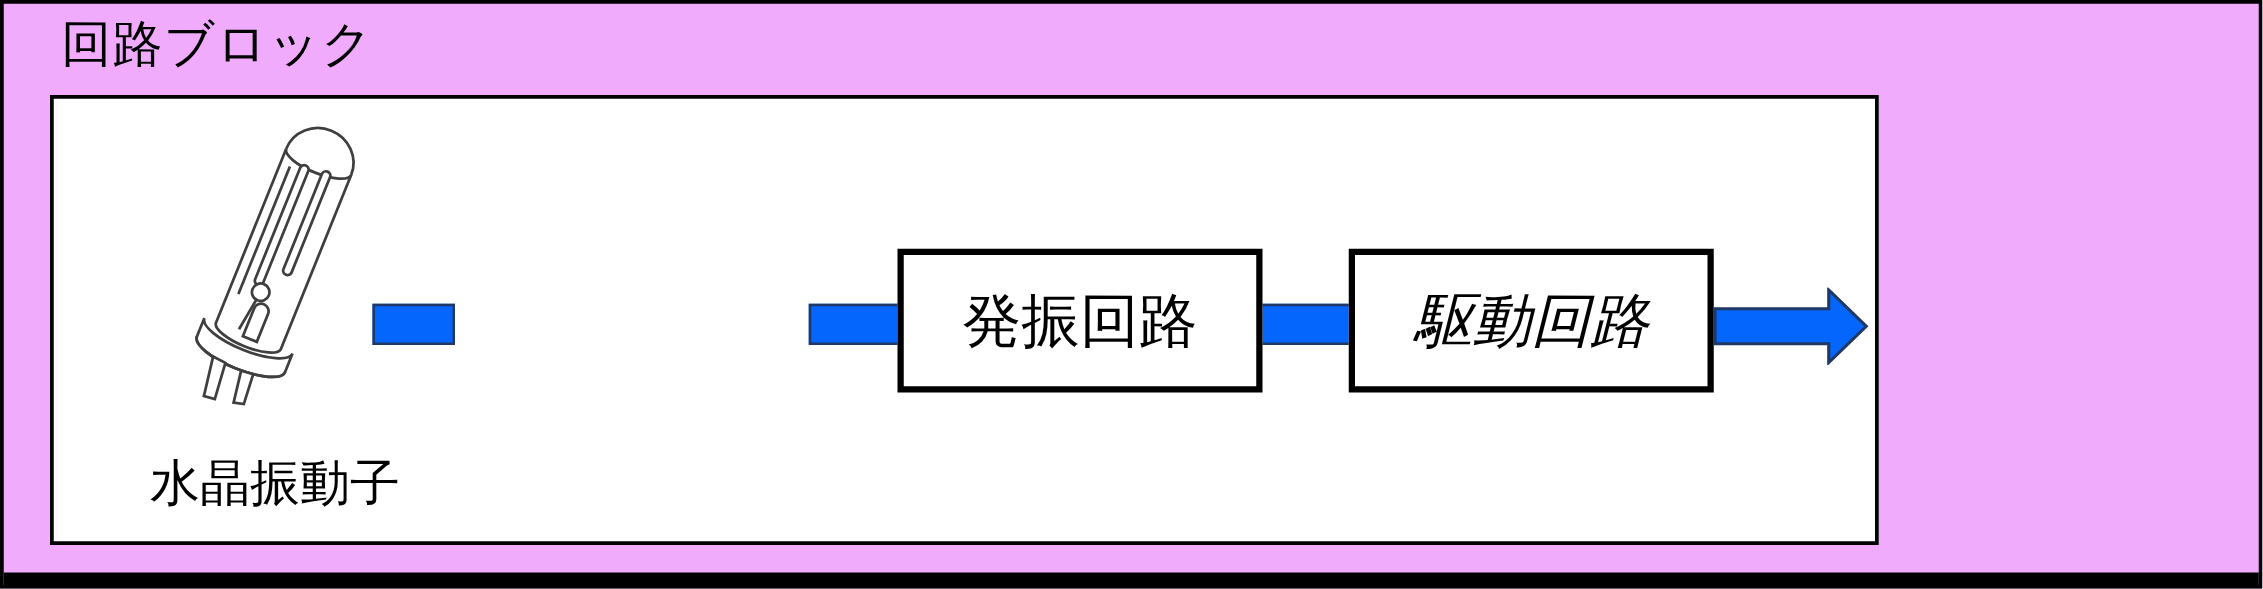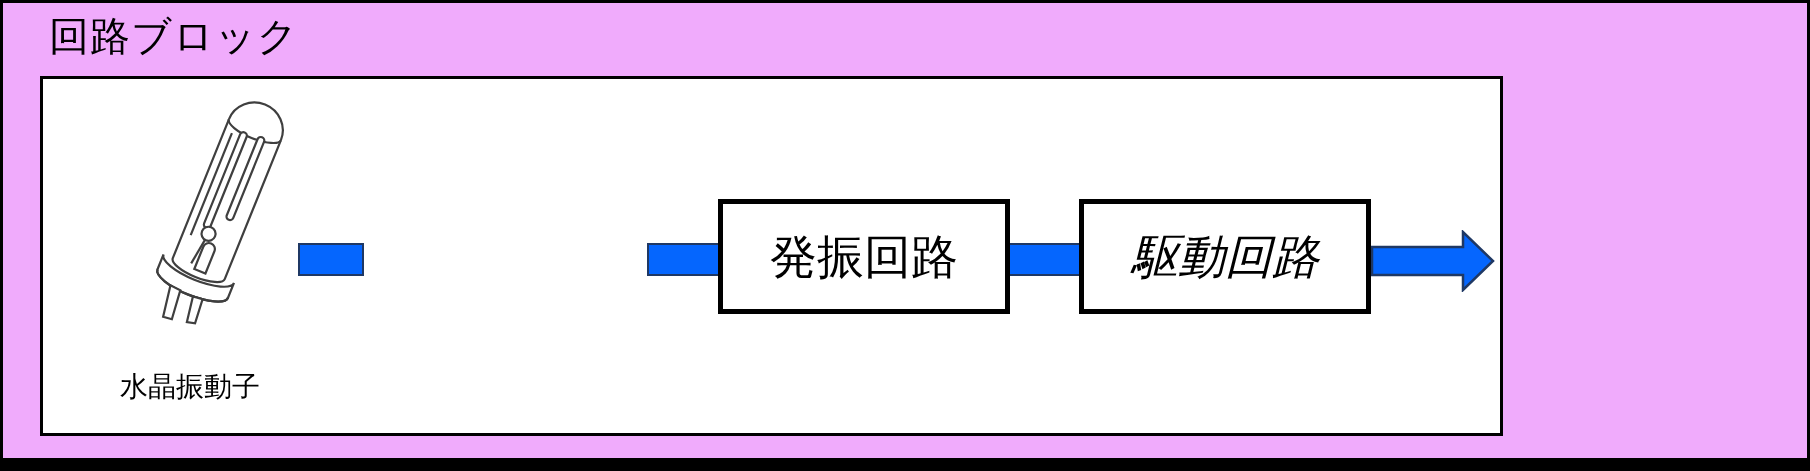--- a/index.html
+++ b/index.html
@@ -23,21 +23,21 @@
     position:absolute;left:37px;top:73px;
     width:1463px;height:360px;
     box-sizing:border-box;
     border:3px solid #000;
     background:#fff;
   }
   
   .crystal-svg{position:absolute;left:75px;top:5px;width:200px;height:300px;}
   .crystal-label{
     position:absolute;left:77px;top:288px;
-    font-size:28px;line-height:40px;white-space:nowrap;
+    font-size:40px;line-height:40px;white-space:nowrap;
   }
   .bar{
     position:absolute;top:164px;height:33px;
     box-sizing:border-box;
     background:var(--blue,#0566fe);
     border:2px solid var(--navy,#1f3864);
   }
   .bar1{left:255px;width:66px;}
   .bar2{left:604px;width:73px;}
   .bar3{left:962px;width:77px;}

